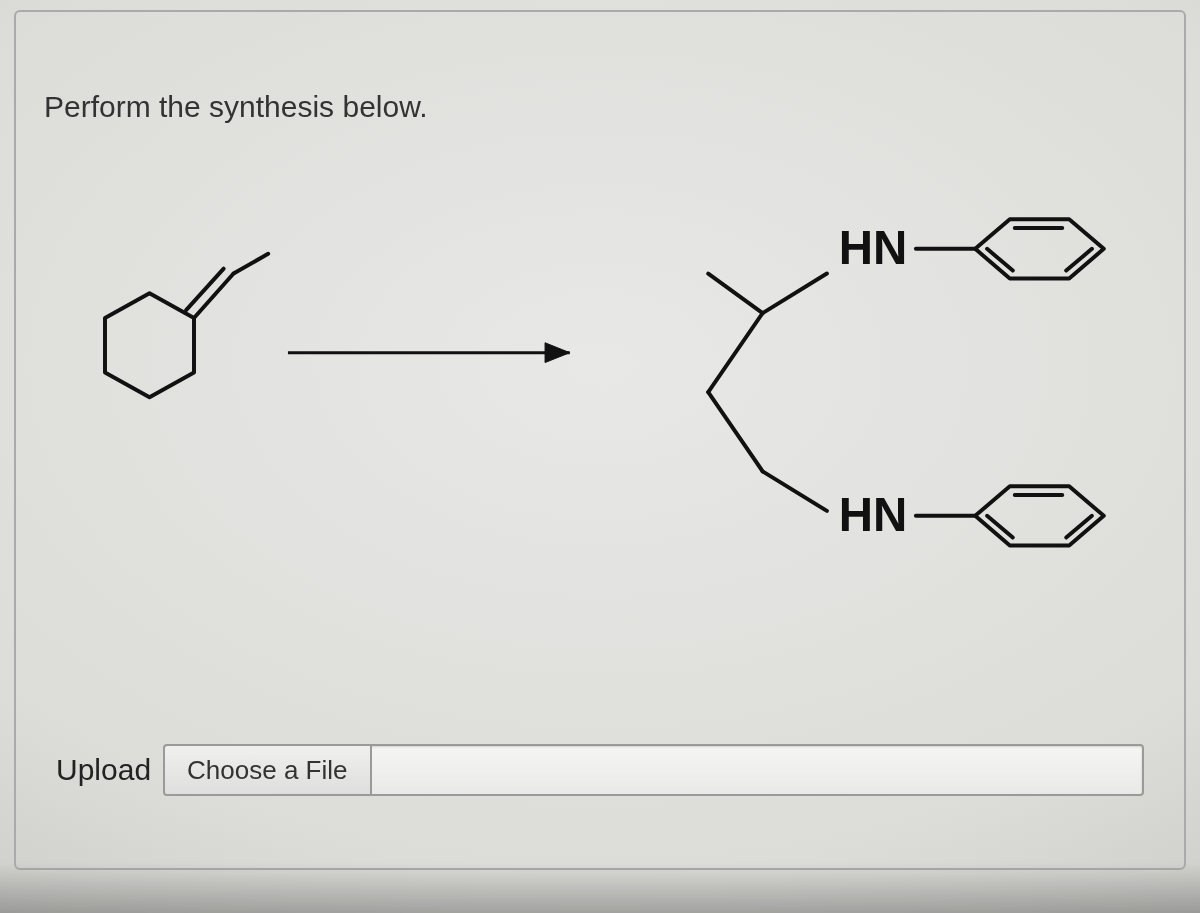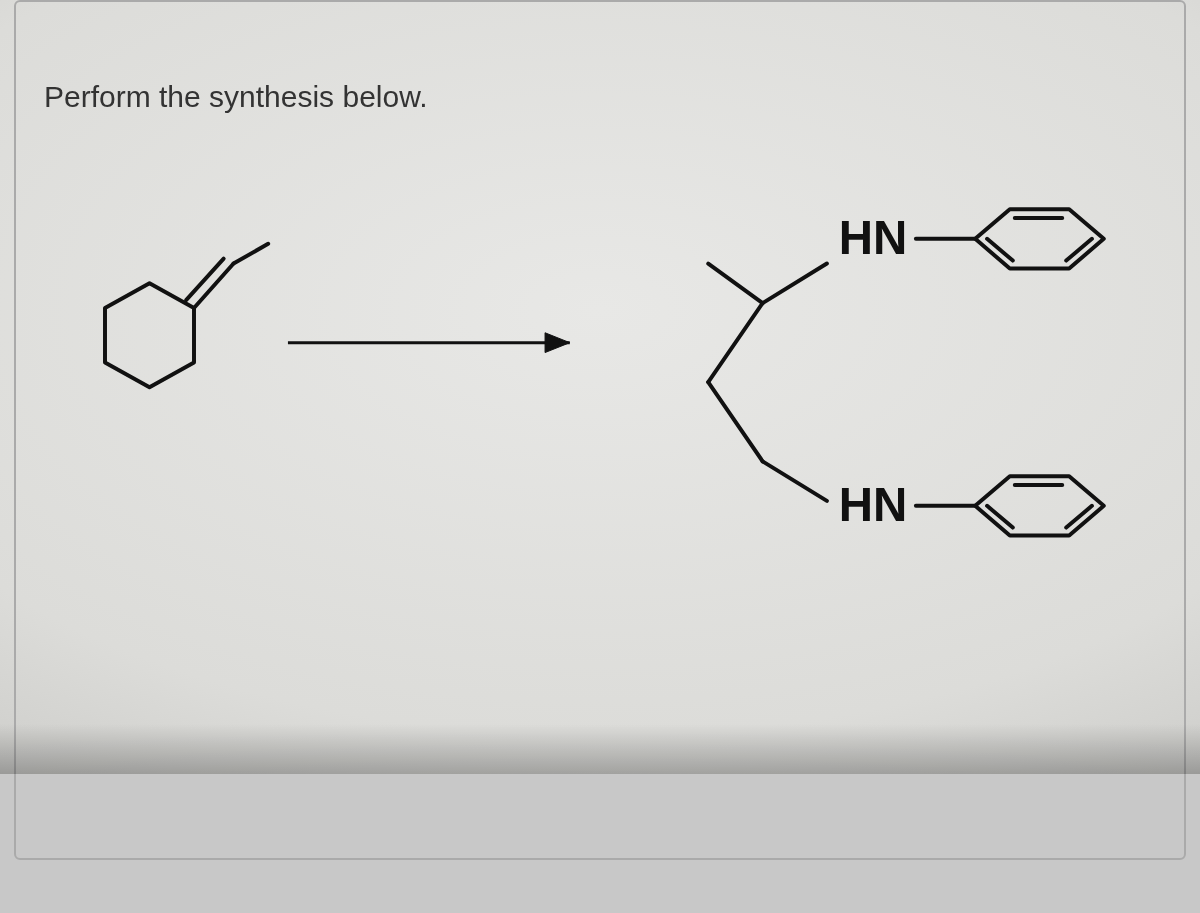--- a/index.html
+++ b/index.html
@@ -1,16 +1,16 @@
 <!DOCTYPE html>
 <html><head>
 <meta charset="utf-8">
 <style>
   html,body{margin:0;padding:0;width:1200px;height:913px;background:#c8c8c8;font-family:Arial,Helvetica,sans-serif;overflow:hidden}
-  .screen{width:1200px;height:774px;background:radial-gradient(ellipse 120% 100% at 50% 40%,#e8e8e6 0%,#dcdcd9 55%,#b8b8b5 100%);position:relative;box-sizing:border-box;padding:0 0 0 0}
+  .screen{width:1200px;height:913px;background:radial-gradient(ellipse 120% 100% at 50% 40%,#e8e8e6 0%,#dcdcd9 55%,#b8b8b5 100%);position:relative;box-sizing:border-box;padding:10px 0 0 0}
   .panel{margin:0 14px;border:2px solid #aaa;border-radius:6px;background:transparent;height:860px;position:relative;box-sizing:border-box}
   .prompt{position:absolute;top:78px;left:28px;font-size:30px;color:#333}
   .diagram{position:absolute;top:150px;left:0;right:11px;height:500px}
   .upload-row{position:absolute;left:40px;right:40px;bottom:70px;height:56px;display:flex;align-items:center}
   .upload-label{font-size:30px;color:#222;margin-right:12px}
   .file-field{flex:1;height:48px;border:2px solid #9a9a98;border-radius:4px;background:linear-gradient(#f5f5f3,#e9e9e7);display:flex;align-items:center;box-shadow:inset 0 1px 2px rgba(0,0,0,.15)}
   .file-btn{height:100%;padding:0 22px;border-right:2px solid #9a9a98;background:linear-gradient(#f0f0ee,#dedede);display:flex;align-items:center;font-size:26px;color:#333;border-radius:4px 0 0 4px}
   .bottom-shadow{position:absolute;left:0;right:0;bottom:0;height:50px;background:linear-gradient(transparent,rgba(0,0,0,.25))}
   svg text{font-family:Arial,Helvetica,sans-serif}
 </style>
@@ -67,16 +67,22 @@
           <line x1="910" y1="355" x2="970" y2="355"></line>
 
           <polygon points="970,355 1005,325 1065,325 1100,355 1065,385 1005,385"></polygon>
           <line x1="1010" y1="334" x2="1058" y2="334"></line>
           <line x1="1088" y1="355" x2="1062" y2="377"></line>
           <line x1="982" y1="355" x2="1008" y2="377"></line>
         </g>
       </svg>
     </div>
 
+    <div class="upload-row">
+      <div class="upload-label">Upload</div>
+      <div class="file-field">
+        <div class="file-btn">Choose a File</div>
+      </div>
+    </div>
 
   </div>
   <div class="bottom-shadow"></div>
 </div>
 
 </body></html>

